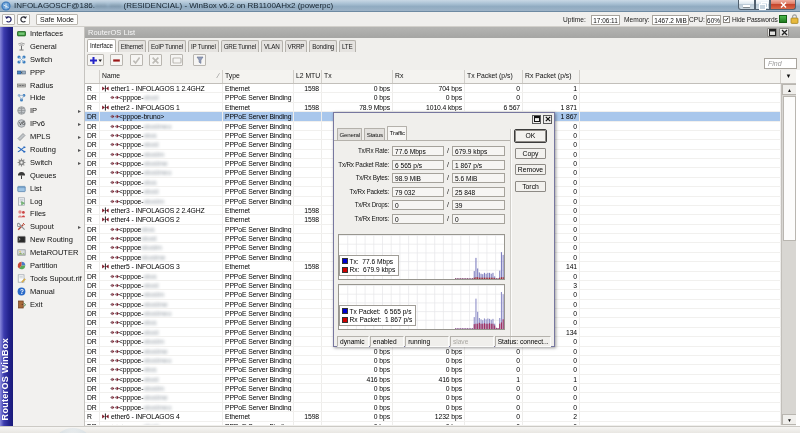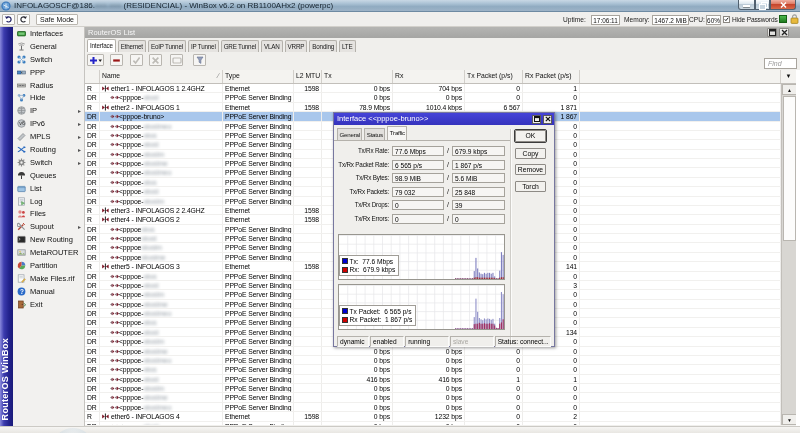--- a/index.html
+++ b/index.html
@@ -350,21 +350,21 @@
         <path d="M4.5 4.5 L2.2 7.5 A3.8 3.8 0 0 1 4.5 0.7 Z" fill="#c84a3a"></path>
       </svg>
       <span class="sblabel">Partition</span>
     </div>
     <div class="sbitem">
       <svg class="sbicon" viewBox="0 0 9 9">
         <rect x="1.2" y="0.8" width="5.8" height="7.4" fill="#fbfbfb" stroke="#98a0a8" stroke-width="0.7"></rect>
         <path d="M2.4 2.4 h3.4 M2.4 3.8 h3.4" stroke="#b0b8c0" stroke-width="0.6"></path>
         <path d="M4.6 7.6 L7.6 4.6 L8.4 5.4 L5.4 8.4 Z" fill="#e8b84a" stroke="#a8842a" stroke-width="0.4"></path>
       </svg>
-      <span class="sblabel">Make Files.rif</span>
+      <span class="sblabel">Tools Supout.rif</span>
     </div>
     <div class="sbitem">
       <svg class="sbicon" viewBox="0 0 9 9">
         <circle cx="4.5" cy="4.5" r="3.9" fill="#2a6ac8"></circle>
         <text x="3" y="6.8" font-size="6.4" fill="#fff" font-family="sans-serif" font-weight="bold">?</text>
       </svg>
       <span class="sblabel">Manual</span>
     </div>
     <div class="sbitem">
       <svg class="sbicon" viewBox="0 0 9 9">
@@ -1044,21 +1044,20 @@
   <div class="sarrow" style="top:0">▲</div>
   <div id="sthumb"></div>
   <div class="sarrow" style="bottom:0">▼</div>
 </div>
 
 <div class="abs" style="left:796px;top:70px;width:4px;height:356px;background:#fff"></div>
 <div id="bottombar" class="abs"></div>
 <div id="orb" class="abs"></div>
 
 <div id="dialog" class="abs">
-  <div id="dlg-title"><span>Interface &lt;&lt;pppoe-bruno&gt;&gt;</span></div>
   <div class="dbtn" style="right:13px">
     <svg width="6" height="6" viewBox="0 0 6 6">
         <rect x="0.5" y="0.5" width="5" height="5" fill="none" stroke="#111" stroke-width="1"></rect>
         <rect x="0.5" y="0.5" width="5" height="1.6" fill="#111"></rect>
       </svg>
   </div>
   <div class="dbtn" style="right:2px">
     <svg width="6" height="6" viewBox="0 0 6 6">
         <path d="M0.8 0.8 L5.2 5.2 M5.2 0.8 L0.8 5.2" stroke="#111" stroke-width="1.2"></path>
       </svg>

